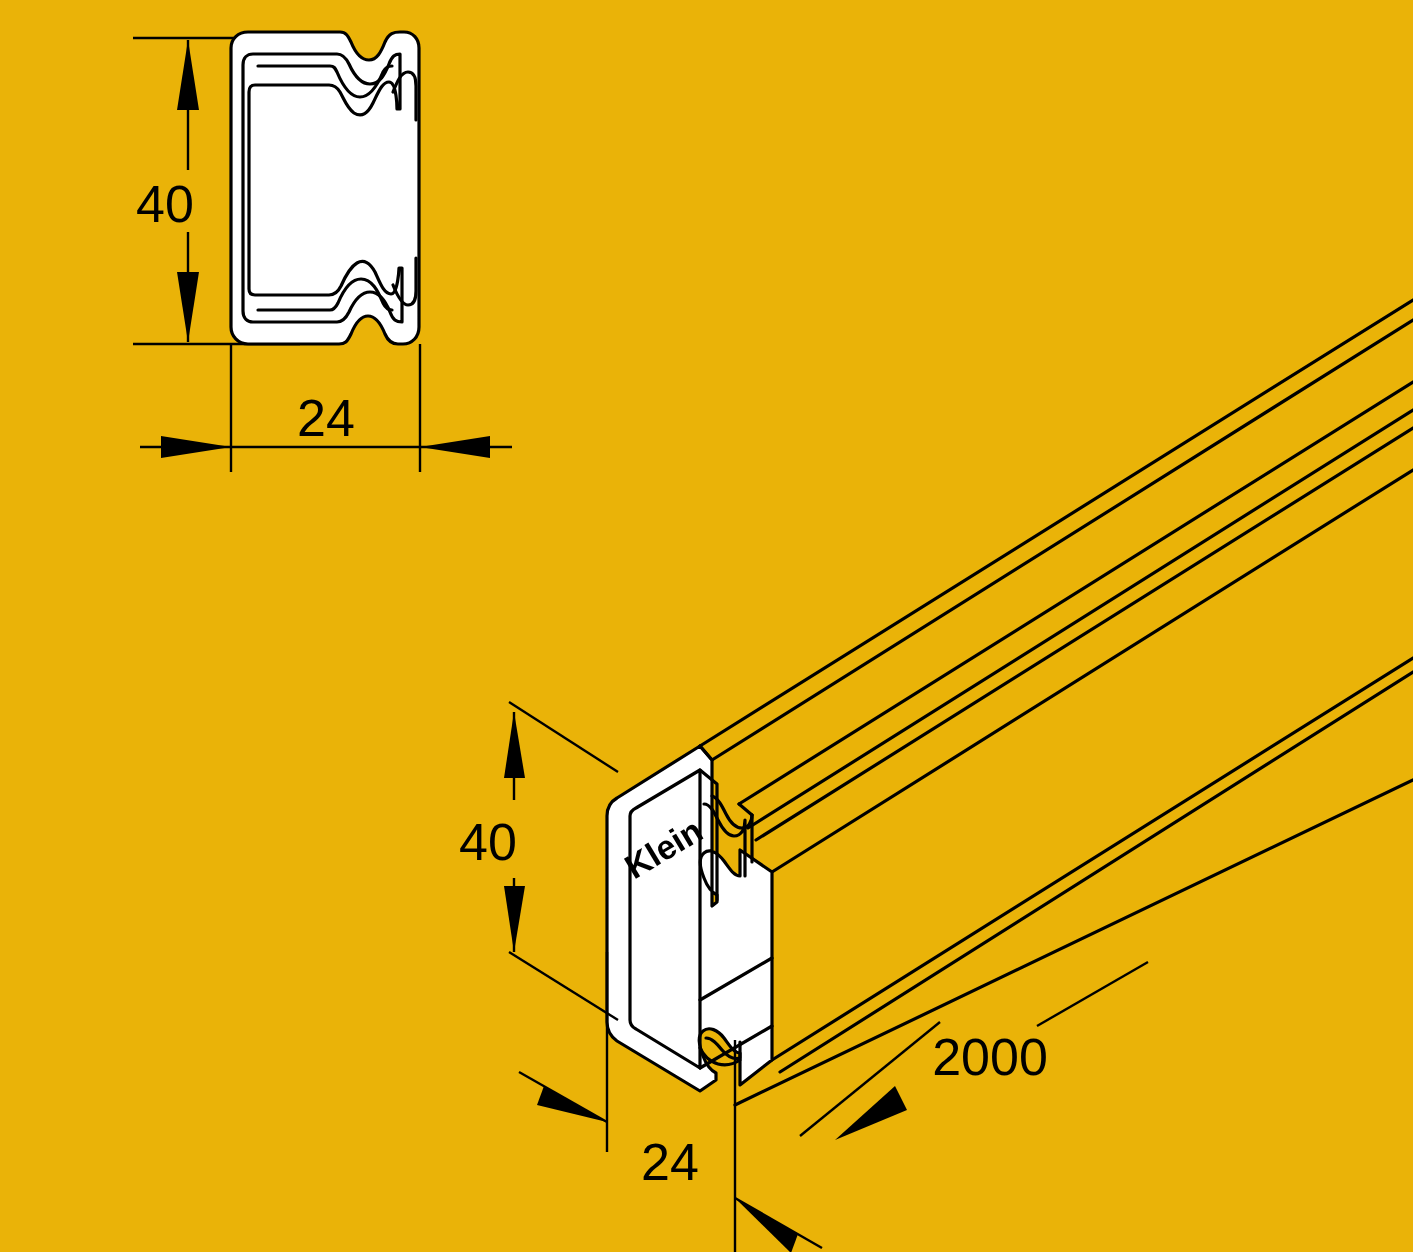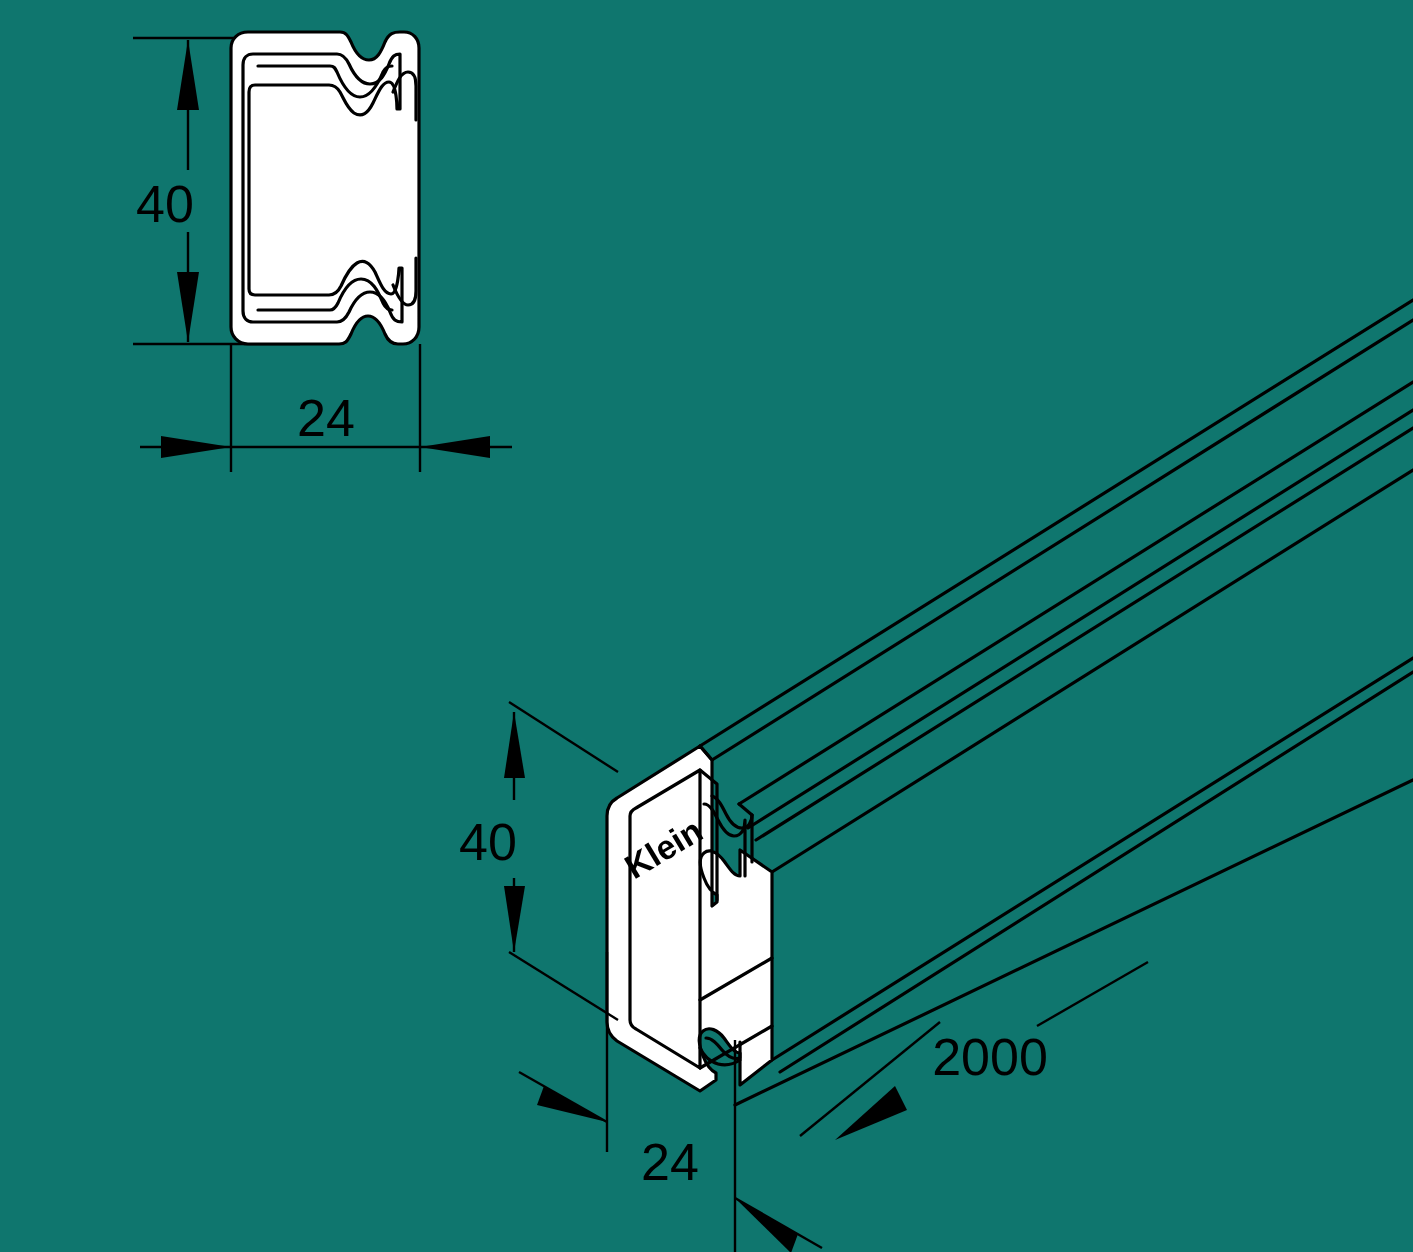--- a/index.html
+++ b/index.html
@@ -10,21 +10,21 @@
   body {
     width: 1413px;
     height: 1252px;
     font-family: "Liberation Sans", sans-serif;
     overflow: hidden;
   }
   #drawing-root {
     position: relative;
     width: 1413px;
     height: 1252px;
-    background: #0f766e;
+    background: #eab308;
   }
   #drawing-svg {
     position: absolute;
     top: 0;
     left: 0;
     width: 1413px;
     height: 1252px;
     display: block;
   }
   .dim-text {

